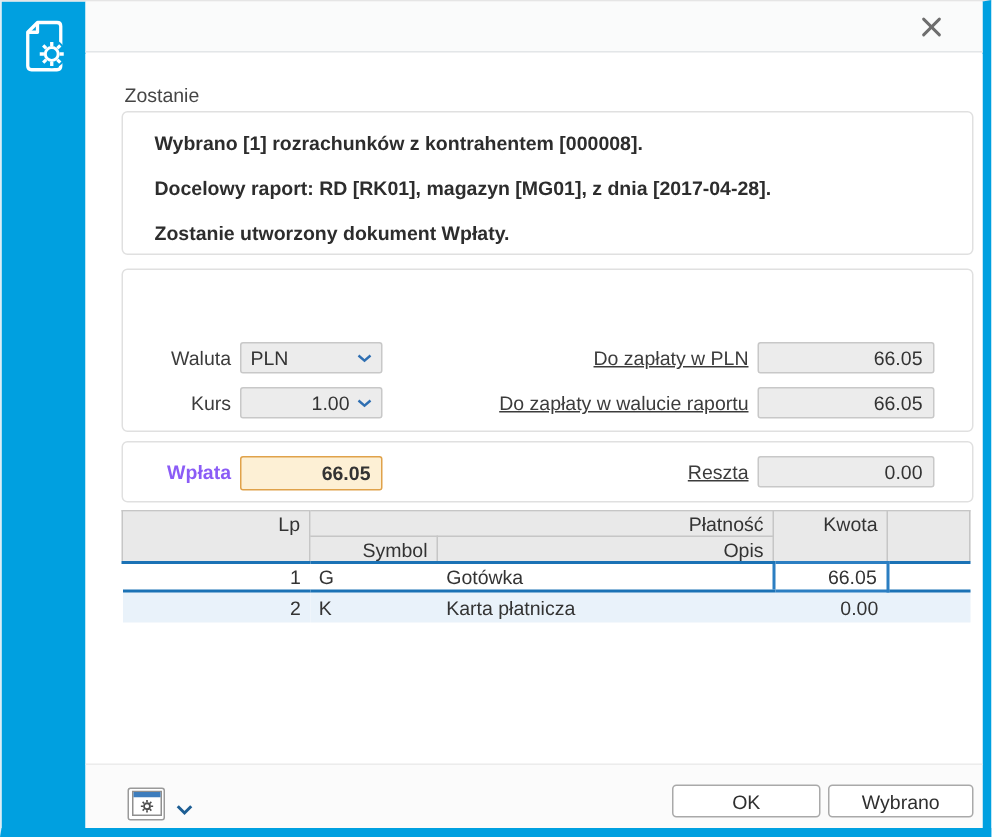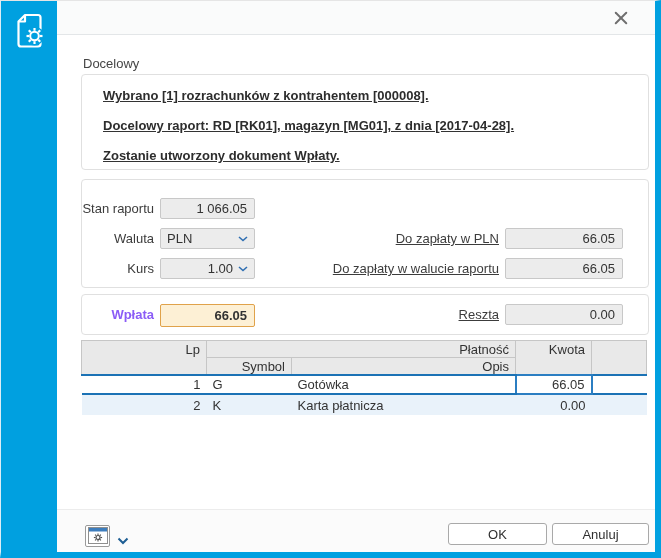--- a/index.html
+++ b/index.html
@@ -11,21 +11,21 @@
     overflow:hidden;color:#333;
   }
   .sidebar{position:absolute;left:0;top:0;bottom:0;width:56px;background:#00a0e0;}
   .sidebar svg{position:absolute;left:11px;top:11px;}
   .titlebar{position:absolute;left:56px;top:0;width:599px;height:34px;background:#fafbfb;border-bottom:1px solid #e3e6e8;}
   .title{position:absolute;left:24px;top:8px;font-size:15px;font-weight:700;color:#333;}
   .close{position:absolute;right:28px;top:10px;width:14px;height:14px;cursor:pointer;}
   .content{position:absolute;left:56px;top:35px;width:599px;height:473px;background:#fff;}
   .group-label{position:absolute;left:26px;top:20px;font-size:13px;color:#454545;}
   .box{position:absolute;left:24px;width:568px;border:1px solid #e0e0e0;border-radius:4px;background:#fff;}
-  .box1{top:38px;height:96px;padding:13px 21px 0;text-decoration:underline;}
+  .box1{top:38px;height:96px;padding:13px 21px 0;}
   .box1 p{margin:0;font-size:13px;font-weight:700;color:#2d2d2d;line-height:16px;}
   .box1 p + p{margin-top:14px;}
   .box2{top:143px;height:109px;}
   .box3{top:258px;height:41px;}
   .frow{position:absolute;left:0;width:100%;height:21px;}
   .flabel{position:absolute;top:3px;font-size:13px;color:#3c3c3c;text-align:right;white-space:nowrap;}
   .flabel.l{left:0;width:72px;}
   .flabel.r{left:210px;width:207px;text-decoration:underline;}
   .field{position:absolute;top:0;height:21px;background:#ececec;border:1px solid #c8c8c8;border-radius:2px;
          font-size:13px;color:#333;display:flex;align-items:center;}
@@ -84,33 +84,29 @@
   <div class="titlebar">
     <div class="close">
       <svg width="14" height="14" viewBox="0 0 12 12">
         <line x1="1.5" y1="1.5" x2="10.5" y2="10.5" stroke="#6e6e6e" stroke-width="1.7" stroke-linecap="round"></line>
         <line x1="10.5" y1="1.5" x2="1.5" y2="10.5" stroke="#6e6e6e" stroke-width="1.7" stroke-linecap="round"></line>
       </svg>
     </div>
   </div>
 
   <div class="content">
-    <div class="group-label">Docelowy</div>
+    <div class="group-label">Zostanie</div>
 
     <div class="box box1">
       <p>Wybrano [1] rozrachunków z kontrahentem [000008].</p>
       <p>Docelowy raport: RD [RK01], magazyn [MG01], z dnia [2017-04-28].</p>
       <p>Zostanie utworzony dokument Wpłaty.</p>
     </div>
 
     <div class="box box2">
-      <div class="frow" style="top:18px">
-        <div class="flabel l">Stan raportu</div>
-        <div class="field l num">1 066.05</div>
-      </div>
       <div class="frow" style="top:48px">
         <div class="flabel l">Waluta</div>
         <div class="field l dropdown">
           <span class="dval">PLN</span>
           <svg width="10" height="6" viewBox="0 0 10 6">
             <polyline points="1,1 5,4.5 9,1" fill="none" stroke="#2f6fb2" stroke-width="1.6"></polyline>
           </svg>
         </div>
         <div class="flabel r">Do zapłaty w PLN</div>
         <div class="field r num">66.05</div>
@@ -193,16 +189,16 @@
           <line x1="11.84" y1="8.66" x2="12.9" y2="7.6"></line>
         </g>
       </svg>
     </button>
     <span class="fchev">
       <svg width="12" height="8" viewBox="0 0 12 8">
         <polyline points="1.5,1.5 6,6 10.5,1.5" fill="none" stroke="#1d5e94" stroke-width="2"></polyline>
       </svg>
     </span>
     <button class="btn ok">OK</button>
-    <button class="btn cancel">Anuluj</button>
+    <button class="btn cancel">Wybrano</button>
   </div>
 
 </div>
 
 </body></html>

